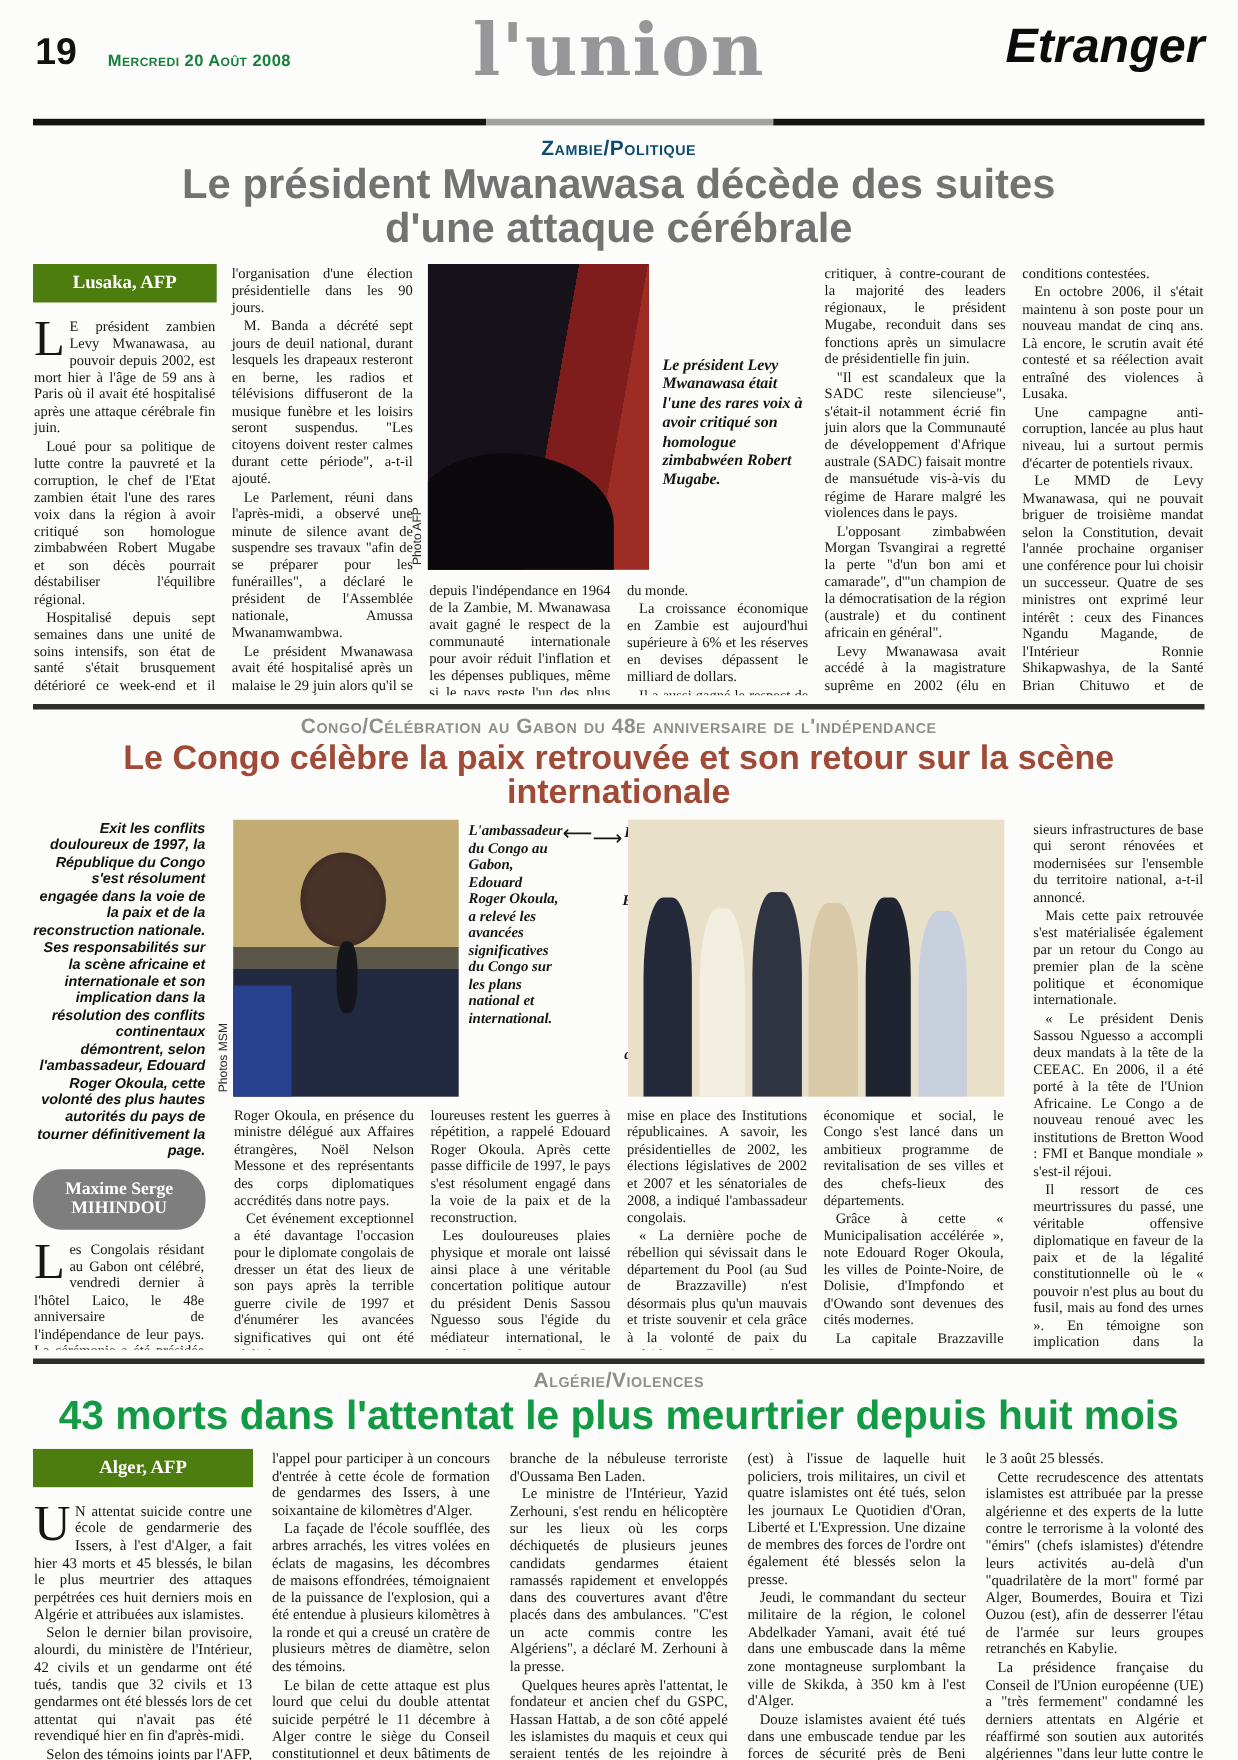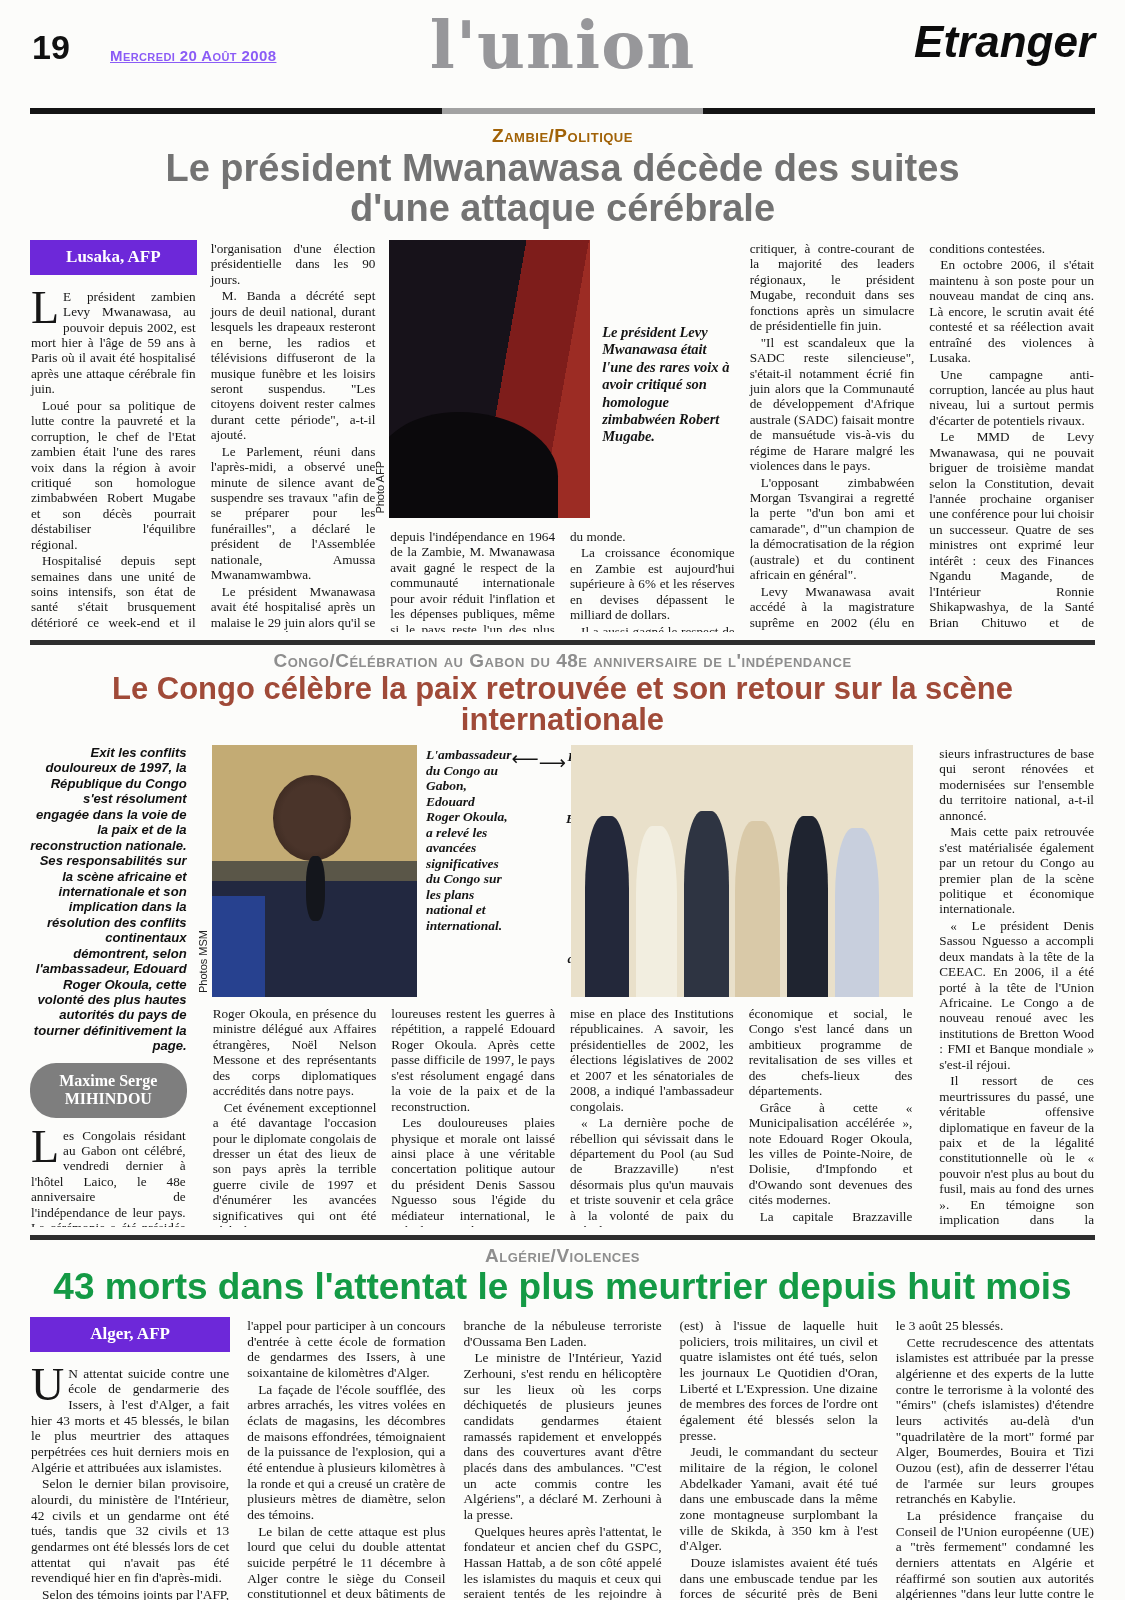--- a/index.html
+++ b/index.html
@@ -3,42 +3,42 @@
 <meta charset="utf-8">
 <style>
   html,body{margin:0;padding:0;background:#e9e9e7;}
   body{width:1125px;height:1600px;position:relative;overflow:hidden;
        font-family:"Liberation Serif",serif;color:#151515;background:#fcfcfa;}
   .page{padding:20px 30px 0 30px;}
 
   
   .hdr{position:relative;height:100px;}
   .pnum{position:absolute;left:2px;top:10px;font:bold 34px/1 "Liberation Sans",sans-serif;color:#111;}
-  .issue-date{position:absolute;left:80px;top:28px;font:bold 15px/1 "Liberation Sans",sans-serif;
-              font-variant:small-caps;letter-spacing:.4px;color:#8b5cf6;text-decoration:underline;}
+  .issue-date{position:absolute;left:68px;top:28px;font:bold 15px/1 "Liberation Sans",sans-serif;
+              font-variant:small-caps;letter-spacing:.4px;color:#15803d;}
   .logo{position:absolute;left:0;right:0;top:-8px;text-align:center;
         font:bold 66px/1 "DejaVu Serif",serif;color:#97979a;letter-spacing:1px;}
   .etranger{position:absolute;right:0;top:0;font:bold 44px/1 "Liberation Sans",sans-serif;
             font-style:italic;color:#0c0c0c;}
   .hr-seg{position:absolute;top:88px;height:6px;background:#141414;}
   .hr-left{left:0;width:412px;}
   .hr-right{right:0;width:392px;}
   .hr-mid{position:absolute;top:88px;left:412px;right:392px;height:6px;background:#a2a2a2;}
 
   
   .kicker{text-align:center;font:bold 19px/1 "Liberation Sans",sans-serif;
           font-variant:small-caps;letter-spacing:.5px;margin:6px 0 2px;}
-  .kicker.blue{color:#a16207;}
+  .kicker.blue{color:#0c4a6e;}
   .kicker.gray{color:#8e8e8e;}
   .rule{height:5px;background:#2e2e2e;margin:8px 0 3px;}
   .paras{height:100%;overflow:hidden;}
   .paras p{margin:1px;text-align:justify;font-size:13.2px;line-height:1.17;}
   .paras p + p{text-indent:11px;}
   .dropcap{float:left;font-size:46px;line-height:.8;padding:1px 4px 0 0;}
-  .dateline{background:#6d28d9;color:#fff;text-align:center;
+  .dateline{background:#4d7c0f;color:#fff;text-align:center;
             font:bold 17px/1.1 "Liberation Serif",serif;padding:8px 2px;margin:0 0 13px;}
   .vcredit{position:absolute;left:-14px;bottom:4px;writing-mode:vertical-rl;transform:rotate(180deg);
            font:11px/1 "Liberation Sans",sans-serif;color:#222;}
 
   
   .z-head{color:#737373;text-align:center;font:bold 38px/1.04 "Liberation Sans",sans-serif;
           max-width:830px;margin:4px auto 12px;}
   .z-grid{display:grid;grid-template-columns:repeat(6,1fr);gap:13px;height:392px;overflow:hidden;}
   .z-mid{grid-column:3/5;display:flex;flex-direction:column;align-items:flex-end;}
   .z-fig{display:flex;height:278px;position:relative;}

